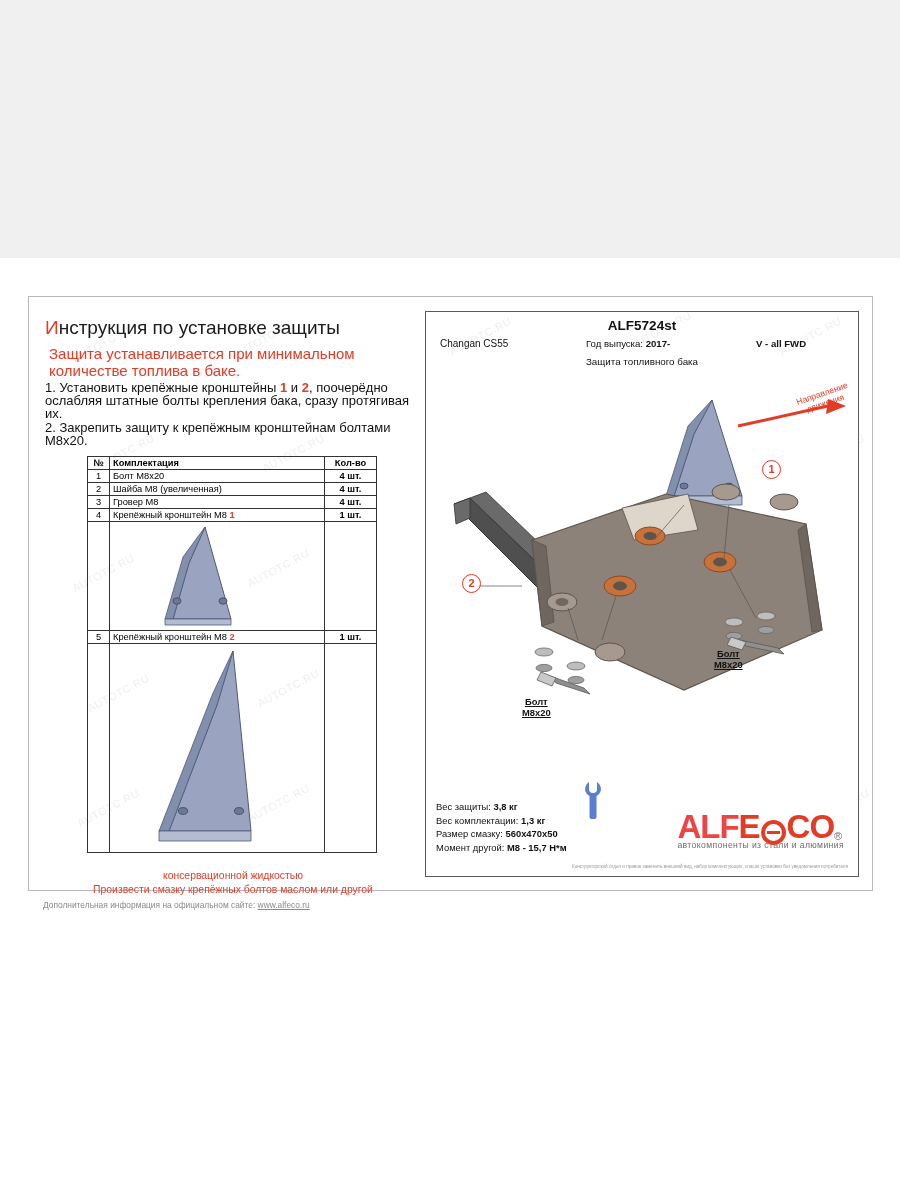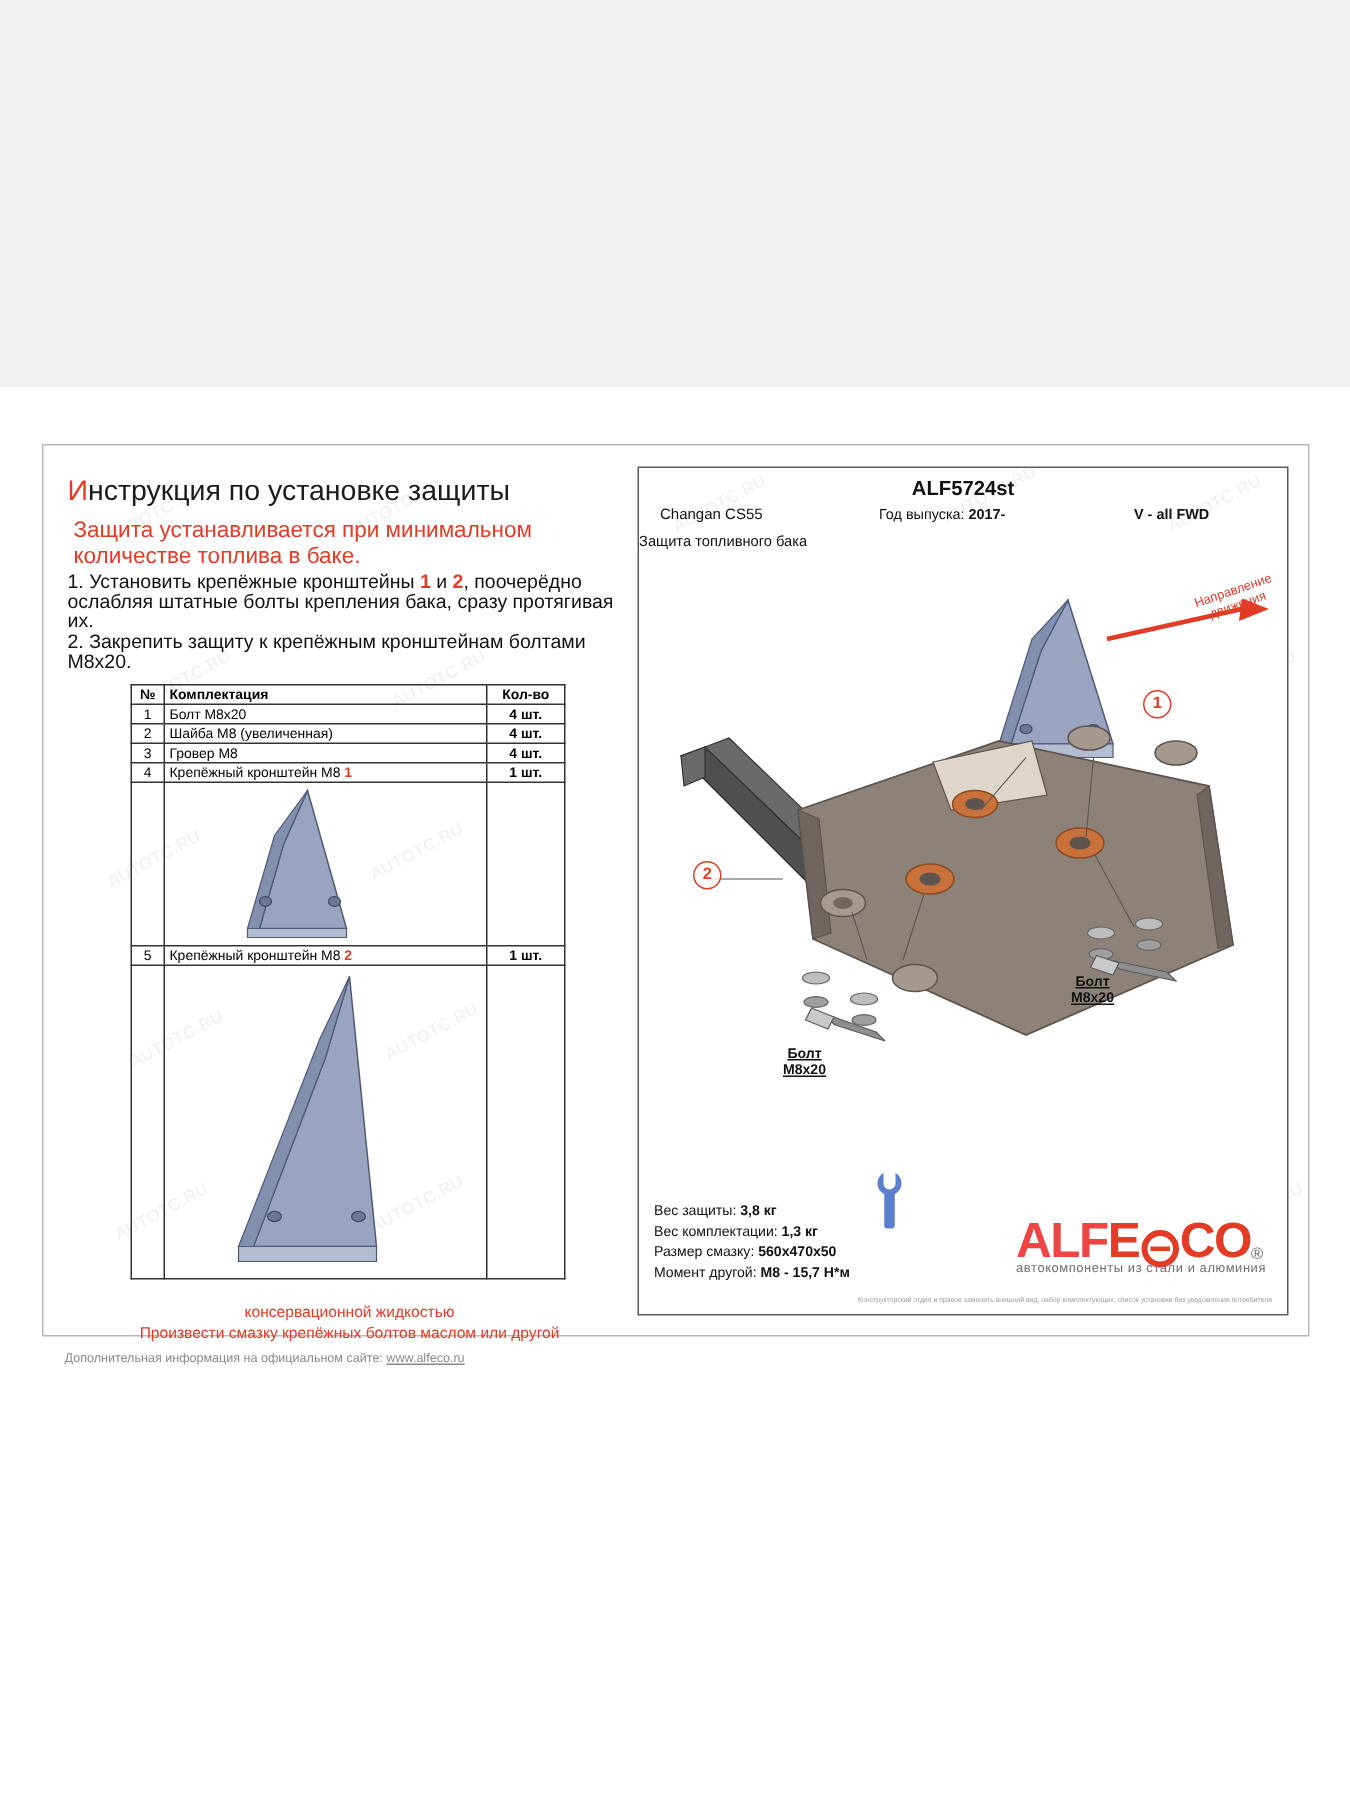--- a/index.html
+++ b/index.html
@@ -128,20 +128,21 @@
     position: absolute; left: 160px; top: 26px;
     font-size: 9.6px; color: #111;
   }
   .year b { font-weight: bold; }
   .mod {
     position: absolute; left: 330px; top: 26px;
     font-size: 9.6px; color: #111; font-weight: bold;
   }
   .subtitle {
     position: absolute; left: 0; right: 0; top: 44px;
+    text-align: center;
     font-size: 9.8px; color: #111;
   }
   .direction {
     position: absolute; right: 8px; top: 68px;
     width: 118px; height: 40px;
     color: #e23b26;
     font-size: 8.6px;
     text-align: center;
   }
   .direction .txt {

